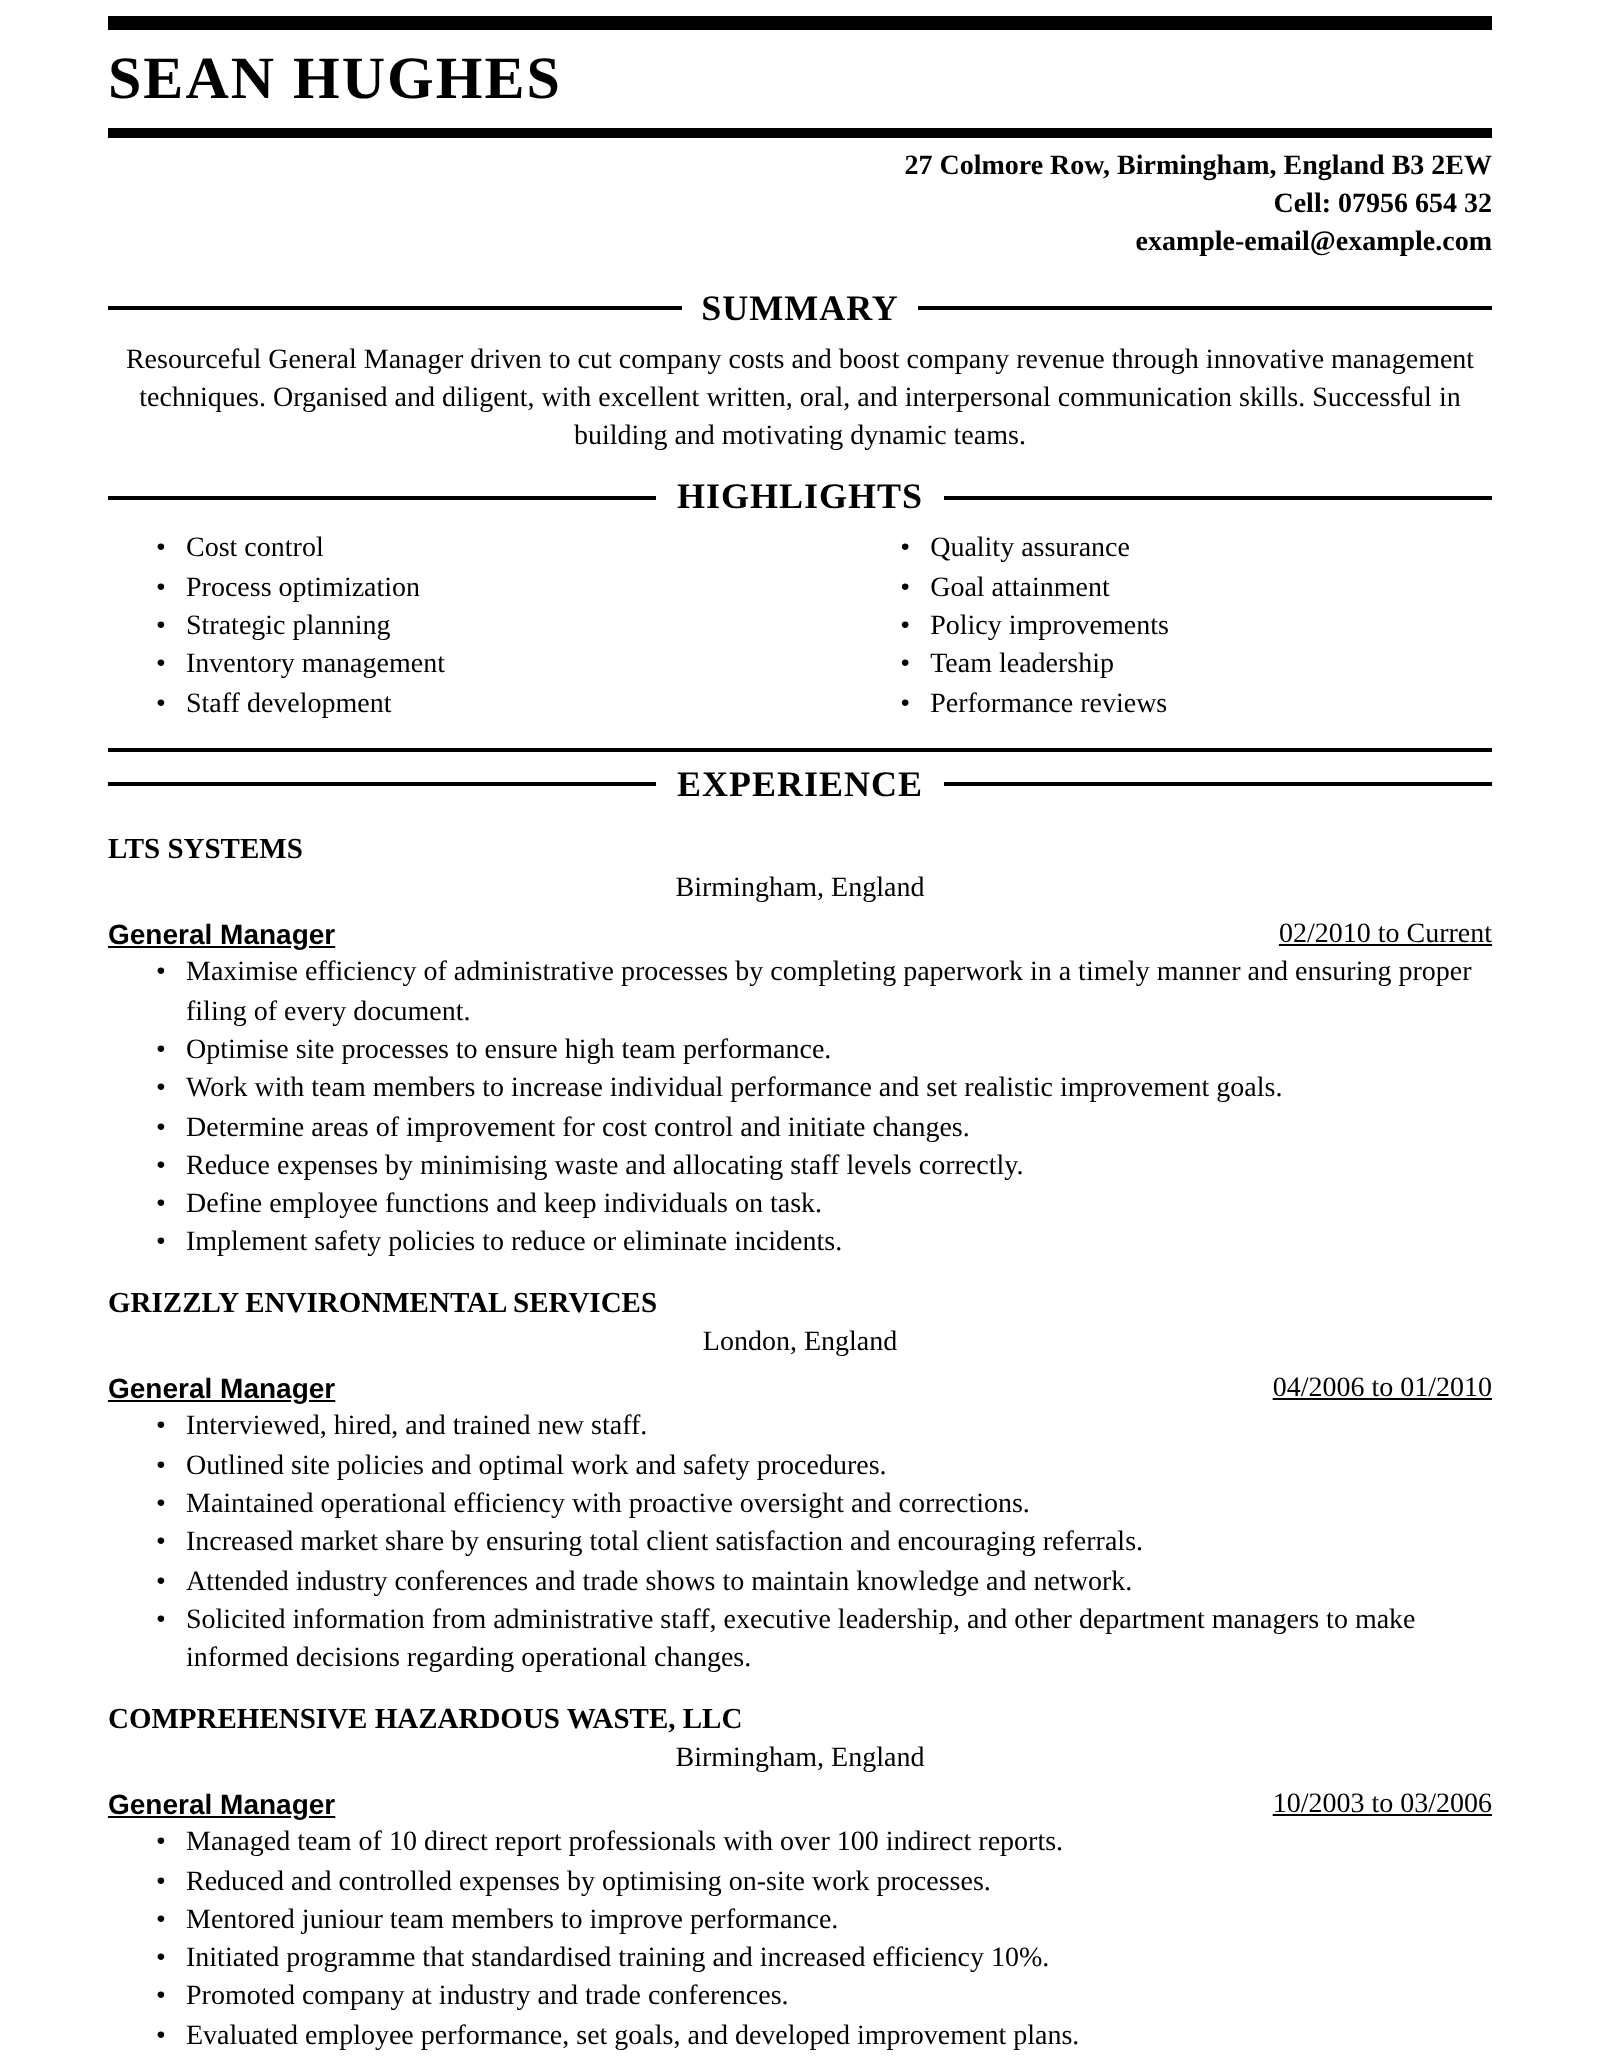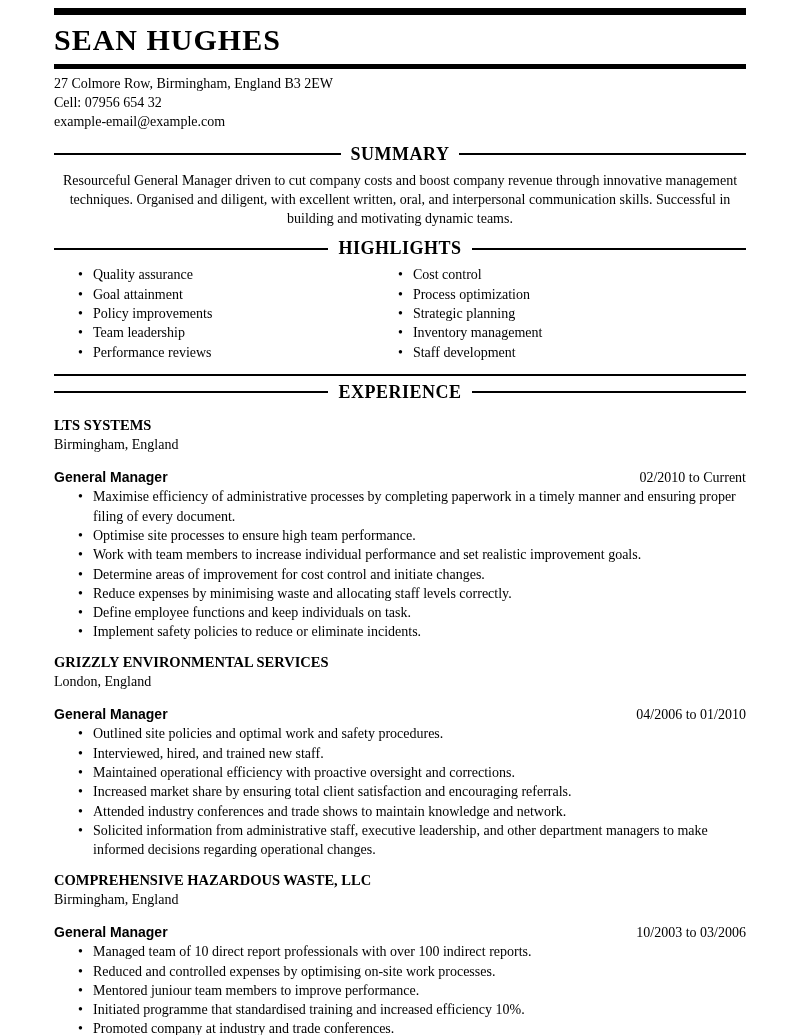--- a/index.html
+++ b/index.html
@@ -27,22 +27,23 @@
   .bar.bottom { height: 8px; margin-top: 16px; }
 
   .name {
     font-size: 30px;
     font-weight: bold;
     letter-spacing: 1px;
     margin: 8px 0 8px 0;
     line-height: 1.1;
   }
   .contact {
-    text-align: left;
+    text-align: right;
     margin: 6px 0 10px 0;
+    font-weight: bold;
   }
   .contact div { line-height: 1.35; }
 
   .section-heading {
     display: flex;
     align-items: center;
     gap: 10px;
     margin: 8px 0 4px 0;
   }
   .section-heading .rule {
@@ -91,27 +92,28 @@
     top: 0;
   }
 
   .company {
     text-align: left;
     font-weight: bold;
     font-size: 14.5px;
     margin-top: 10px;
   }
   .location {
-    text-align: left;
+    text-align: center;
   }
   .title-row {
     display: flex;
     justify-content: space-between;
     align-items: center;
-    margin-top: 14px;
+    margin-top: 4px;
+    text-decoration: underline;
   }
   .job-title {
     font-family: "Liberation Sans", sans-serif;
     font-weight: bold;
     font-size: 14px;
   }
   .job-dates {
     font-size: 14px;
   }
 </style>
@@ -138,33 +140,33 @@
     <span class="rule"></span>
   </div>
   <p class="summary-text">Resourceful General Manager driven to cut company costs and boost company revenue through innovative management techniques. Organised and diligent, with excellent written, oral, and interpersonal communication skills. Successful in building and motivating dynamic teams.</p>
 
   <div class="section-heading">
     <span class="rule"></span>
     <span class="heading-text">HIGHLIGHTS</span>
     <span class="rule"></span>
   </div>
   <div class="highlights-columns">
+    <ul class="bullets col-left">
+      <li>Cost control</li>
+      <li>Process optimization</li>
+      <li>Strategic planning</li>
+      <li>Inventory management</li>
+      <li>Staff development</li>
+    </ul>
     <ul class="bullets col-right">
       <li>Quality assurance</li>
       <li>Goal attainment</li>
       <li>Policy improvements</li>
       <li>Team leadership</li>
       <li>Performance reviews</li>
-    </ul>
-    <ul class="bullets col-left">
-      <li>Cost control</li>
-      <li>Process optimization</li>
-      <li>Strategic planning</li>
-      <li>Inventory management</li>
-      <li>Staff development</li>
     </ul>
   </div>
 
   <div class="full-rule"></div>
   <div class="section-heading after-rule">
     <span class="rule"></span>
     <span class="heading-text">EXPERIENCE</span>
     <span class="rule"></span>
   </div>
 
@@ -187,22 +189,22 @@
   </div>
 
   <div class="job">
     <div class="company">GRIZZLY ENVIRONMENTAL SERVICES</div>
     <div class="location">London, England</div>
     <div class="title-row">
       <span class="job-title">General Manager</span>
       <span class="job-dates">04/2006 to 01/2010</span>
     </div>
     <ul class="bullets">
+      <li>Interviewed, hired, and trained new staff.</li>
       <li>Outlined site policies and optimal work and safety procedures.</li>
-      <li>Interviewed, hired, and trained new staff.</li>
       <li>Maintained operational efficiency with proactive oversight and corrections.</li>
       <li>Increased market share by ensuring total client satisfaction and encouraging referrals.</li>
       <li>Attended industry conferences and trade shows to maintain knowledge and network.</li>
       <li>Solicited information from administrative staff, executive leadership, and other department managers to make informed decisions regarding operational changes.</li>
     </ul>
   </div>
 
   <div class="job">
     <div class="company">COMPREHENSIVE HAZARDOUS WASTE, LLC</div>
     <div class="location">Birmingham, England</div>

